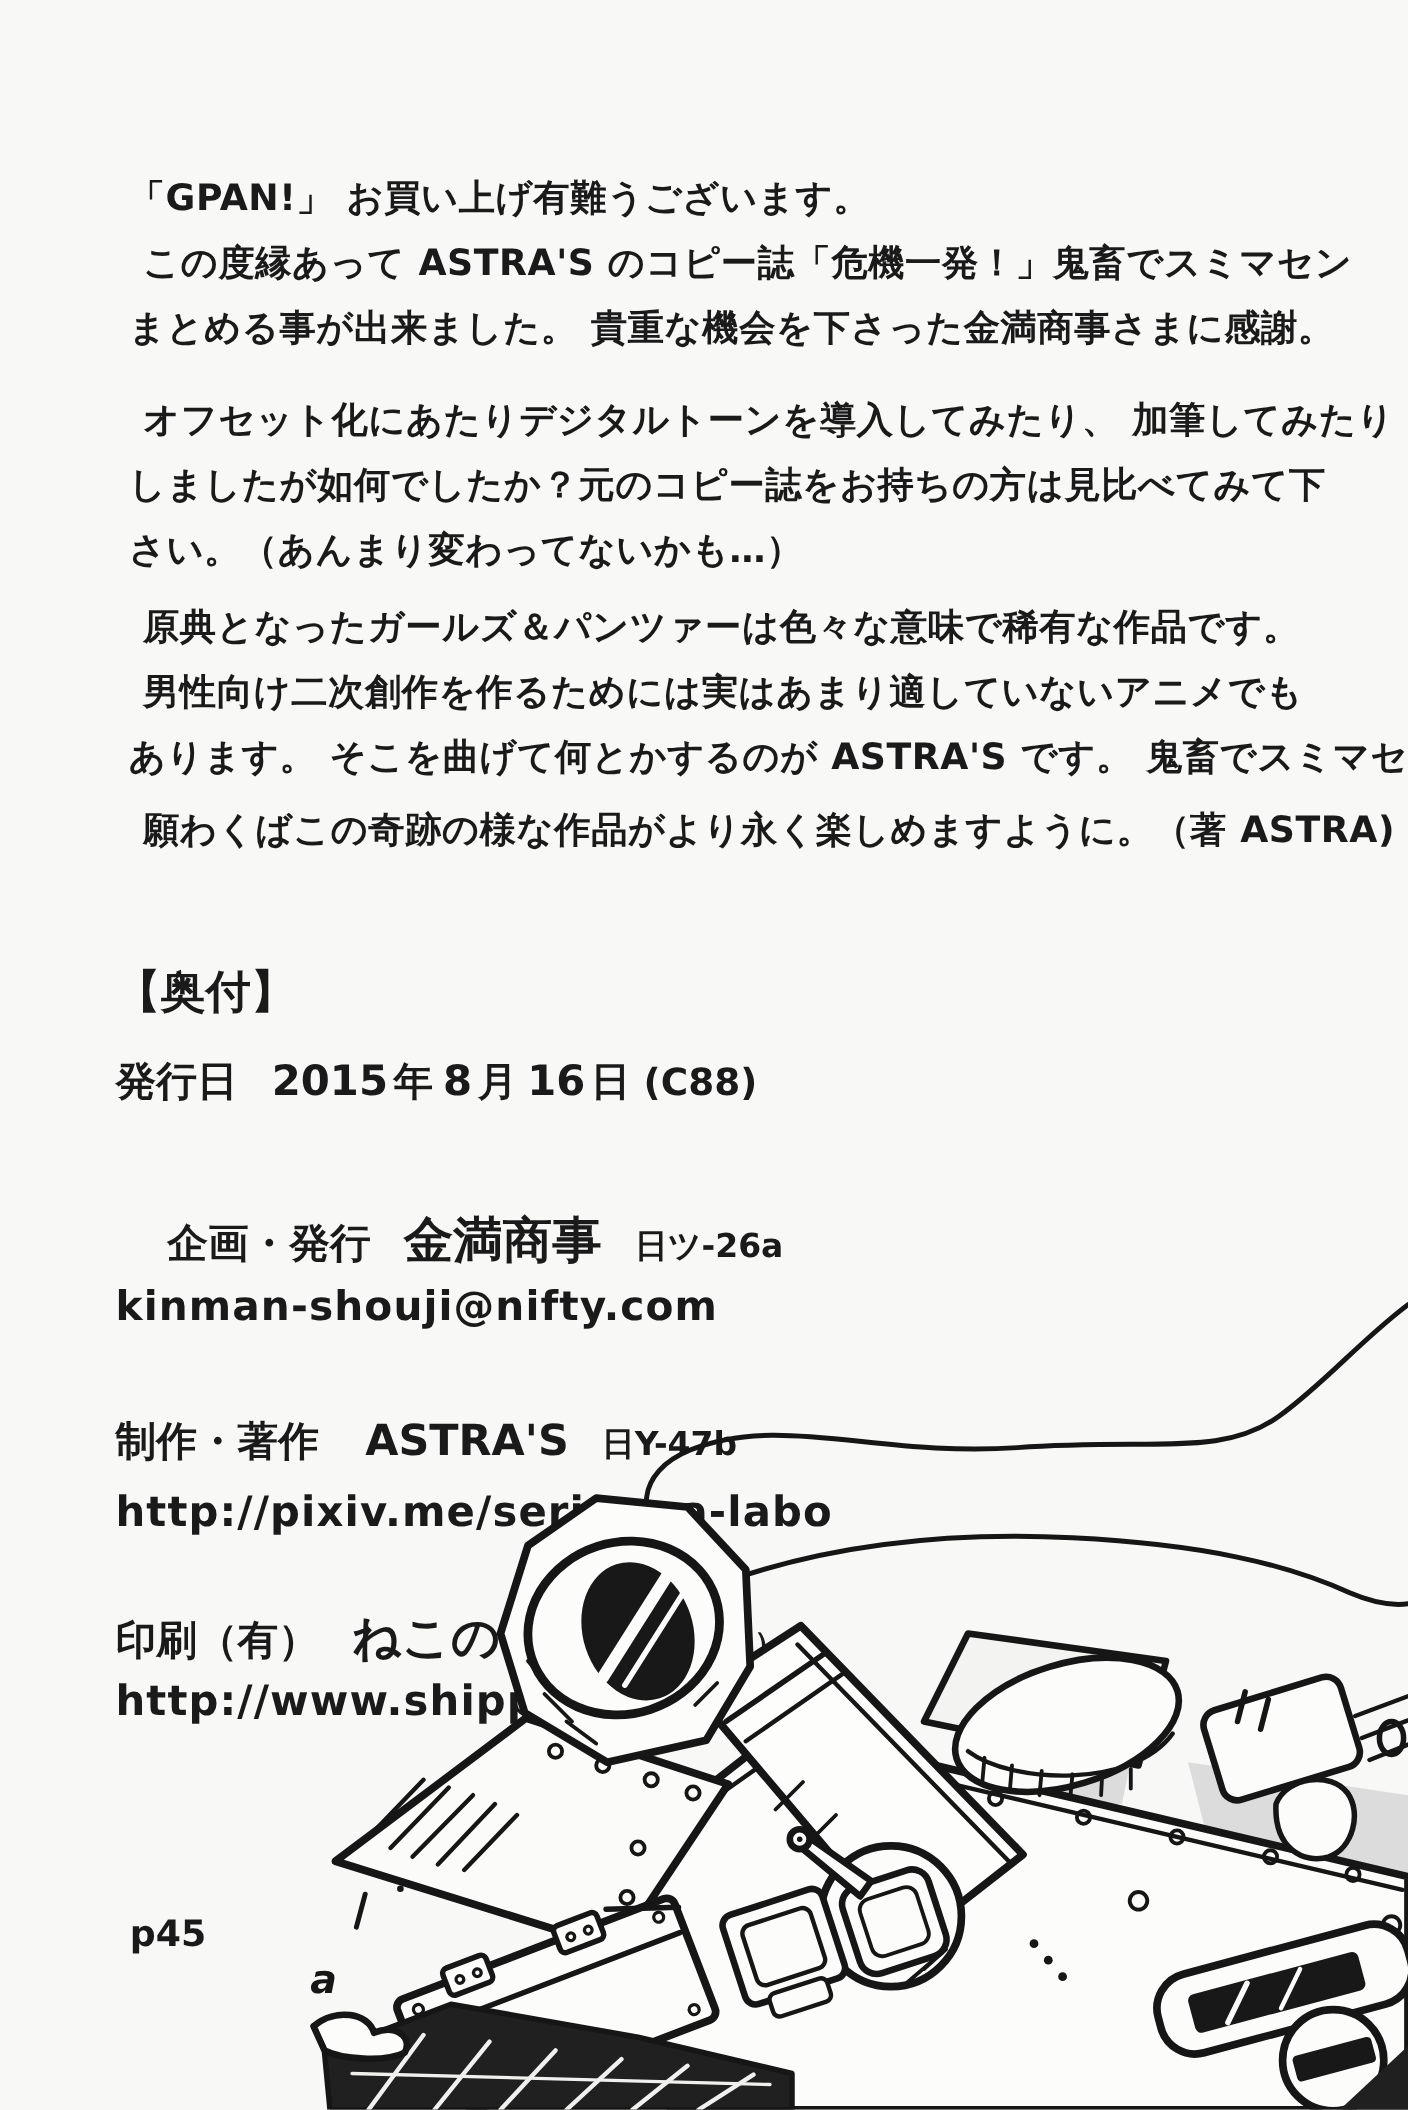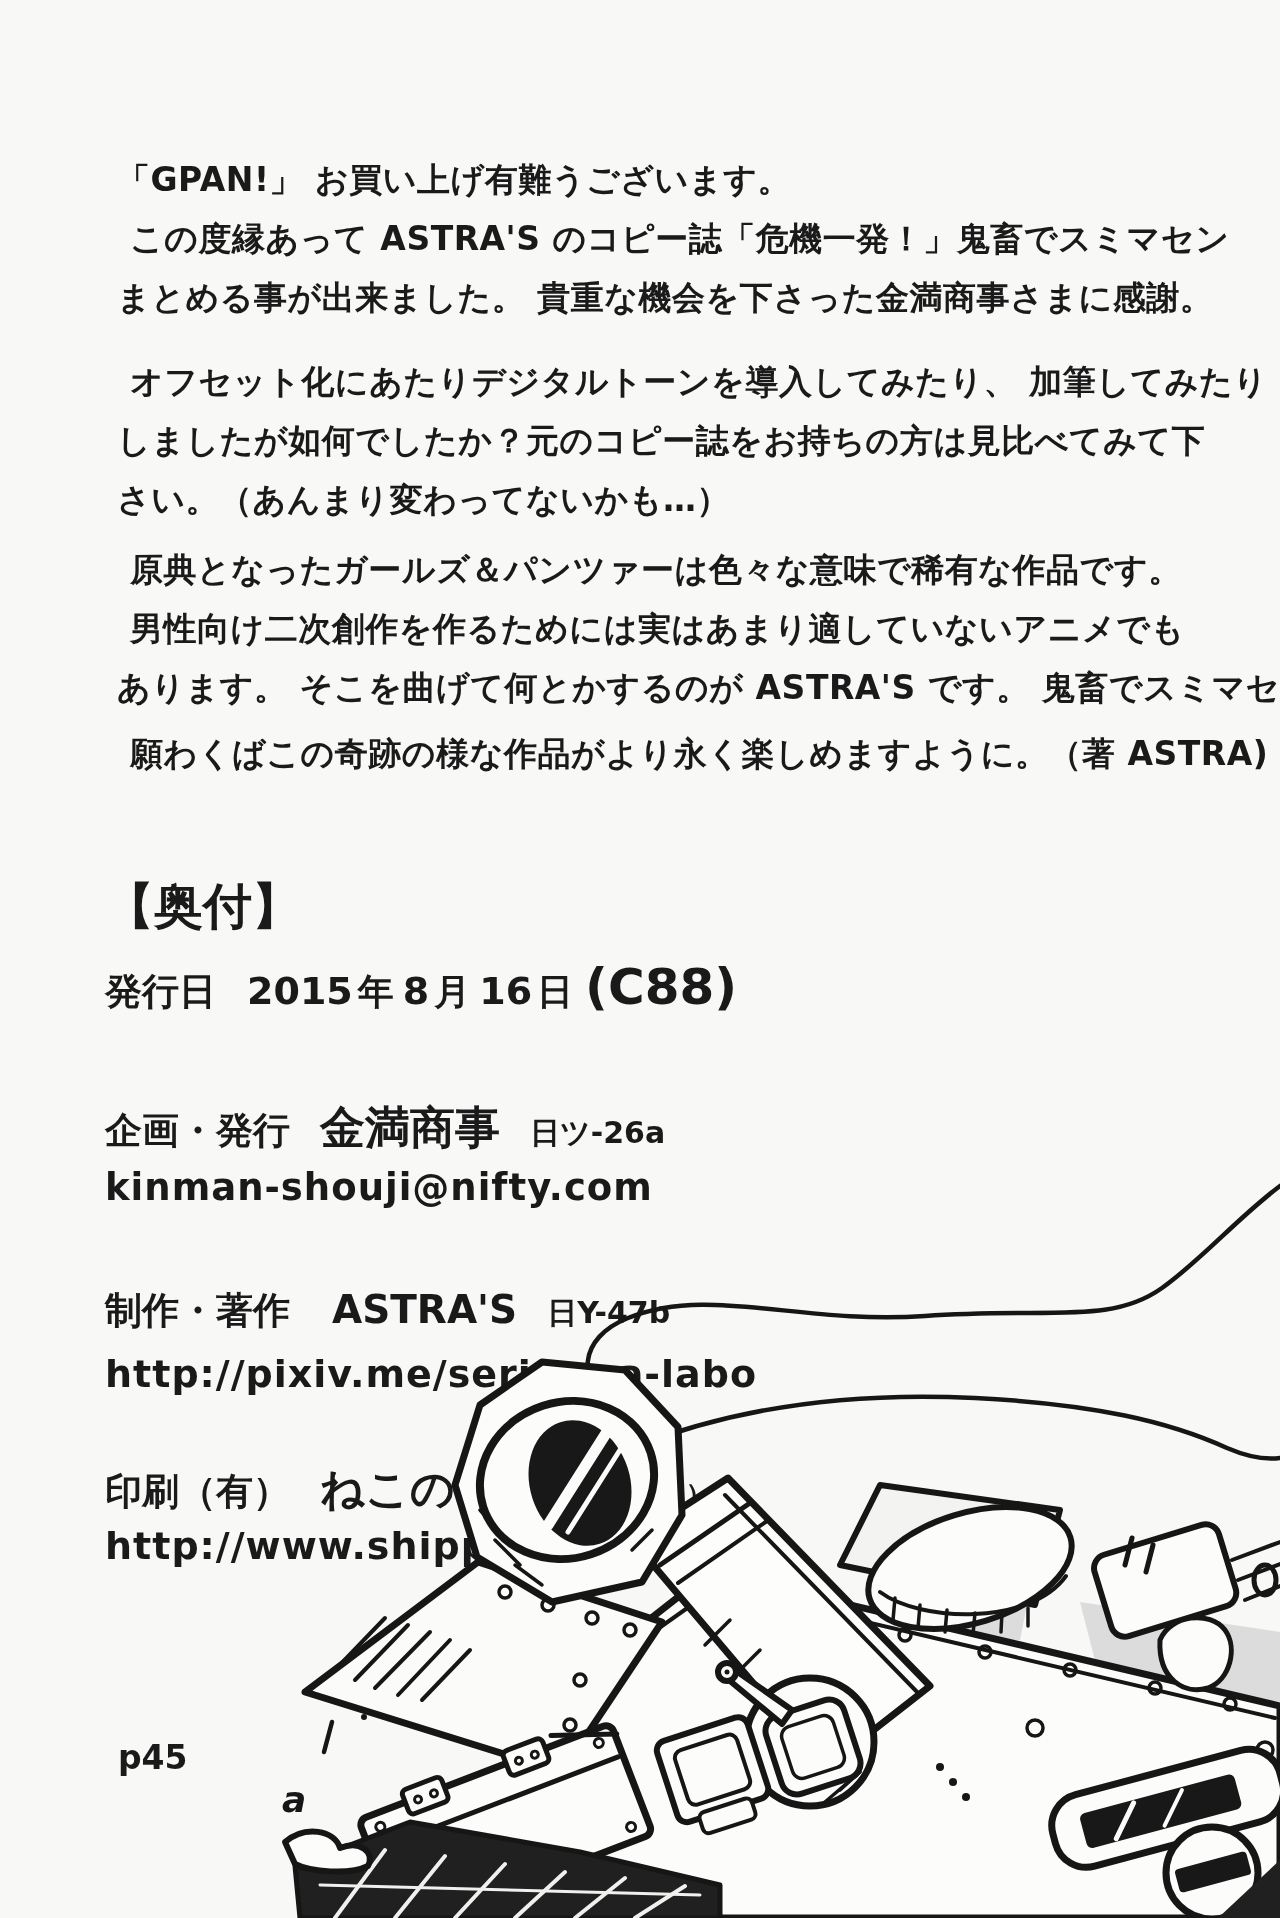--- a/index.html
+++ b/index.html
@@ -11,31 +11,31 @@
     font-family:"DejaVu Sans","Liberation Sans",sans-serif;
     overflow:hidden;
   }
   .line{white-space:nowrap;font-weight:bold;}
   .afterword-p{position:absolute;left:105px;font-size:33px;line-height:59px;letter-spacing:0.5px;margin-left:12px;}
   #p1{top:150px}
   #p2{top:352px}
   #p3{top:540px}
   #p4{top:724px}
   .ind{padding-left:13px}
-  .colophon-header{position:absolute;left:105px;top:874px;font-size:49px;font-weight:bold;}
+  .colophon-header{position:absolute;left:105px;top:874px;font-size:41px;font-weight:bold;}
   .row{position:absolute;left:105px;font-weight:bold;white-space:nowrap;}
   .lab{font-size:37px;margin-right:26px;}
   .org-name{font-size:45px;margin-left:4px;}
   .booth{font-size:30px;margin-left:30px;}
   .suffix{font-size:28px;margin-left:10px;}
   #pub{top:958px;}
   #pub .num{font-size:38px;padding:0 5px;}
   #pub .unit{font-size:36px;padding-right:4px;}
-  #pub .event{font-size:50px;padding-left:8px;}
-  #plan{top:1098px;}
+  #pub .event{font-size:34px;padding-left:8px;}
+  #plan{top:1098px;margin-left:47px;}
   #email{top:1166px;font-size:37px;letter-spacing:1px;}
   #prod{top:1286px;}
   #prod .org-name{font-size:39px;margin-left:16px;}
   #pixiv{top:1352px;font-size:38px;letter-spacing:1px;}
   #print{top:1460px;}
   #print .org-name{font-size:44px;}
   #shippo{top:1524px;font-size:38px;letter-spacing:1px;}
   #pagenum{position:absolute;left:118px;top:1738px;font-size:33px;font-weight:bold;}
   #tank{position:absolute;left:280px;top:980px;width:1000px;height:938px;}
 </style>

